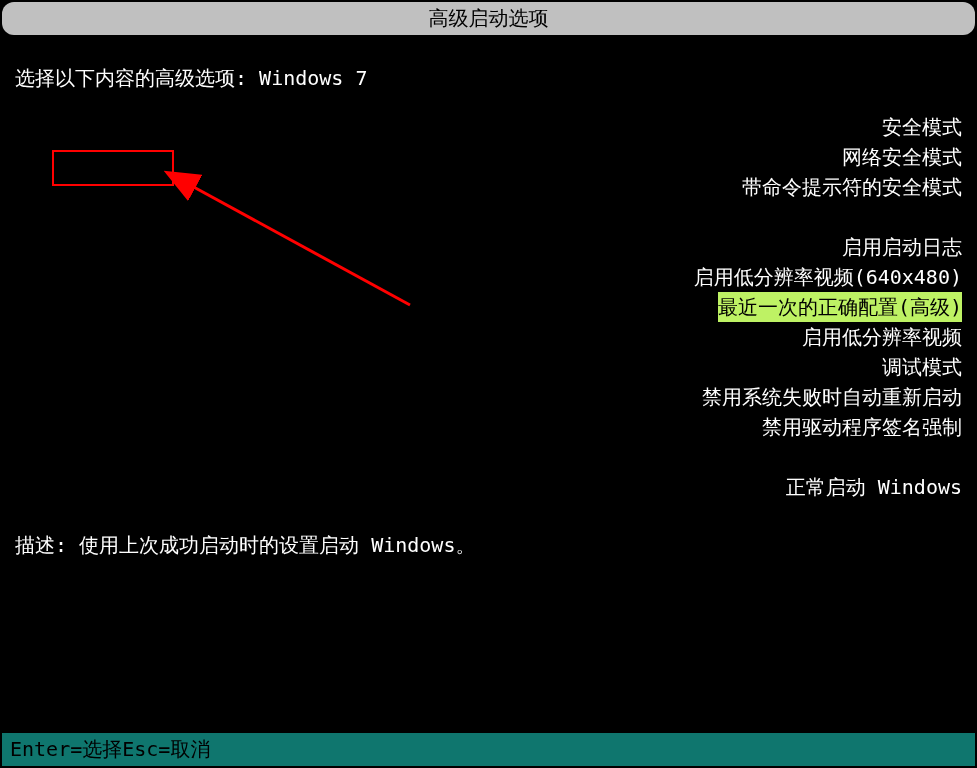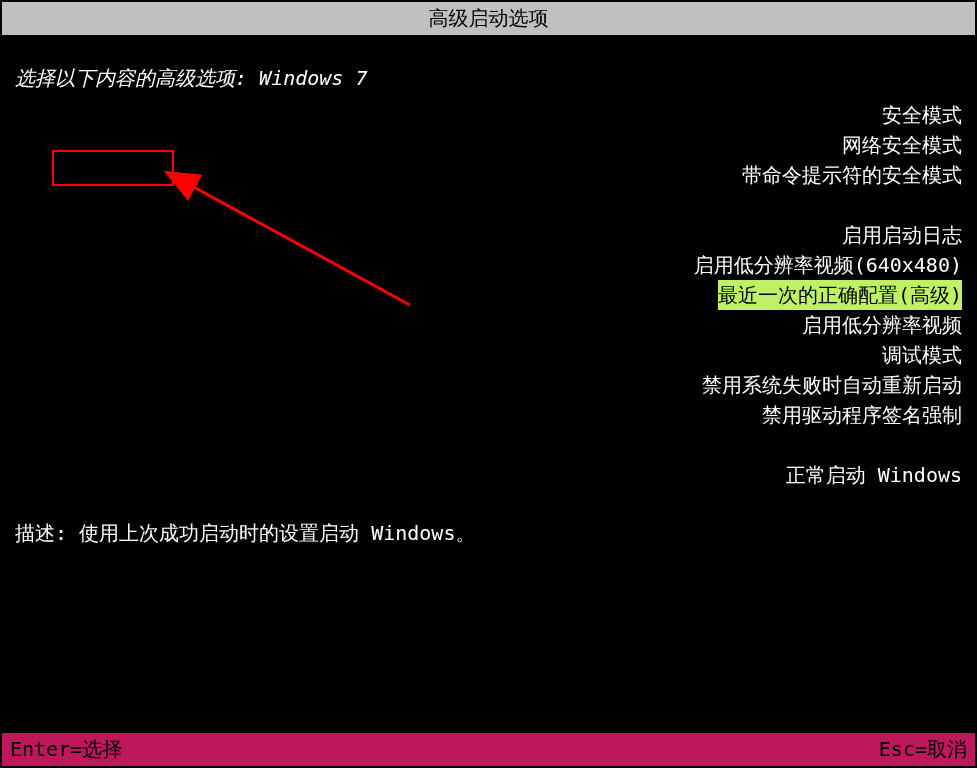--- a/index.html
+++ b/index.html
@@ -18,27 +18,27 @@
       overflow: hidden;
     }
     .title-bar {
       background: #c0c0c0;
       color: #000;
       text-align: center;
       padding: 3px 0;
       font-size: 20px;
       margin: 0 2px;
       margin-top: 2px;
+      border-radius: 12px;
     }
     .content {
       padding: 30px 15px 0 15px;
     }
     .prompt-line {
-      margin-bottom: 8px;
-      font-style: italic;
+      margin-bottom: 20px;
     }
     .instruction {
       margin-bottom: 30px;
     }
     .menu {
       margin-left: 40px;
       text-align: right;
     }
     .menu-item {
       line-height: 30px;
@@ -60,24 +60,23 @@
       pointer-events: none;
     }
     .description {
       margin-top: 30px;
     }
     .footer {
       position: absolute;
       bottom: 2px;
       left: 2px;
       right: 2px;
-      background: #be185d;
+      background: #0f766e;
       color: #000;
       display: flex;
-      justify-content: space-between;
       padding: 3px 8px;
     }
     .arrow-svg {
       position: absolute;
       pointer-events: none;
     }
   </style>
 </head>
 <body>
 

